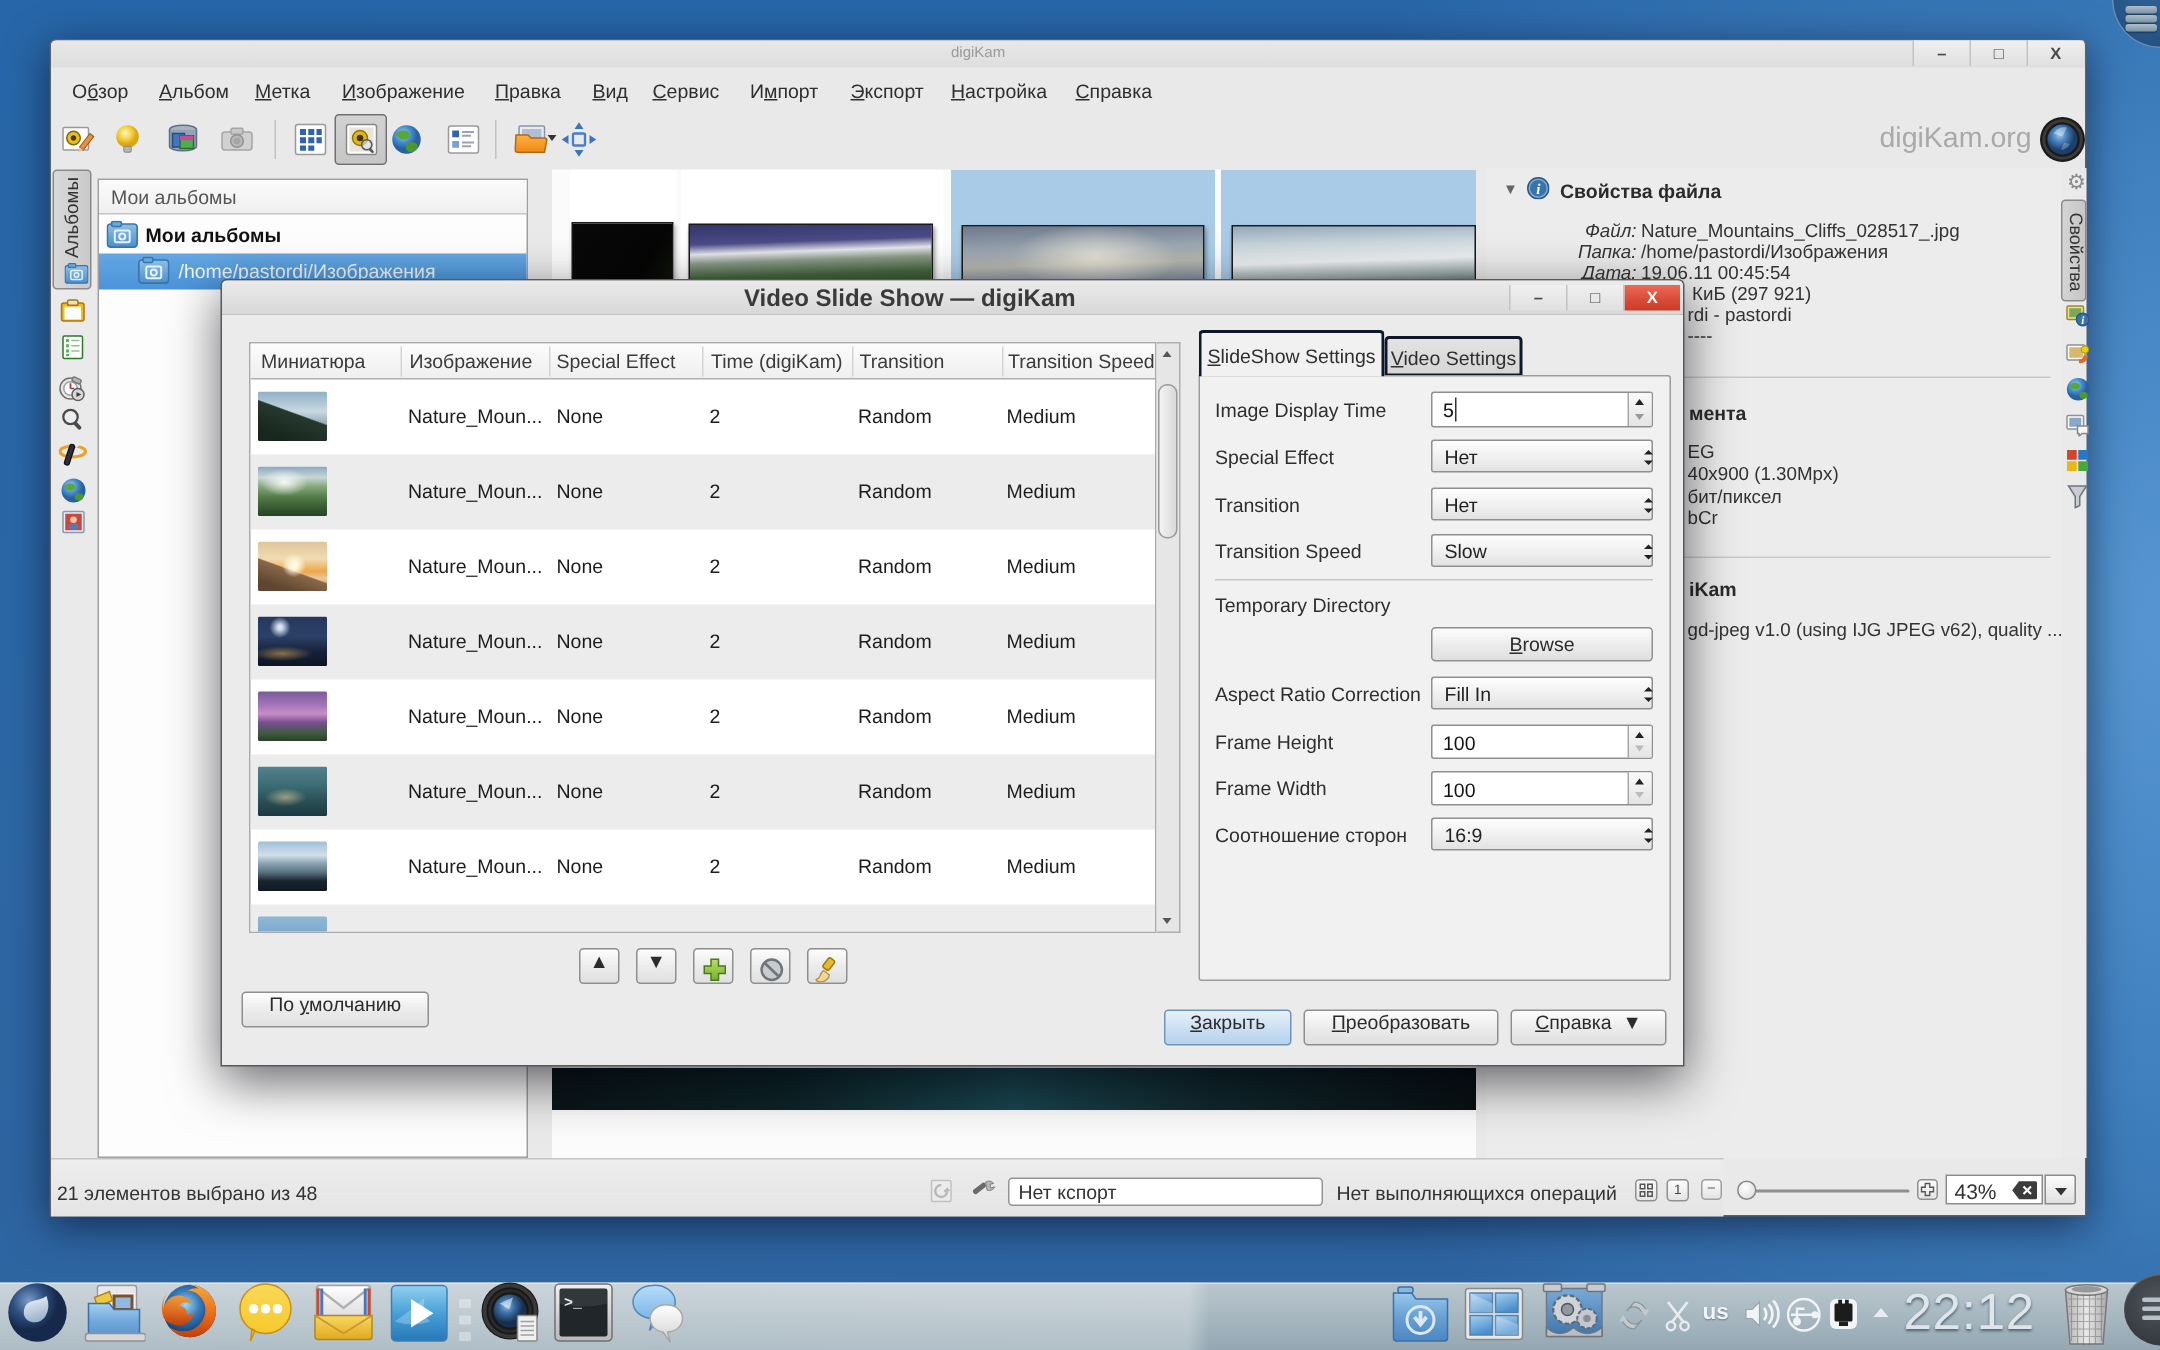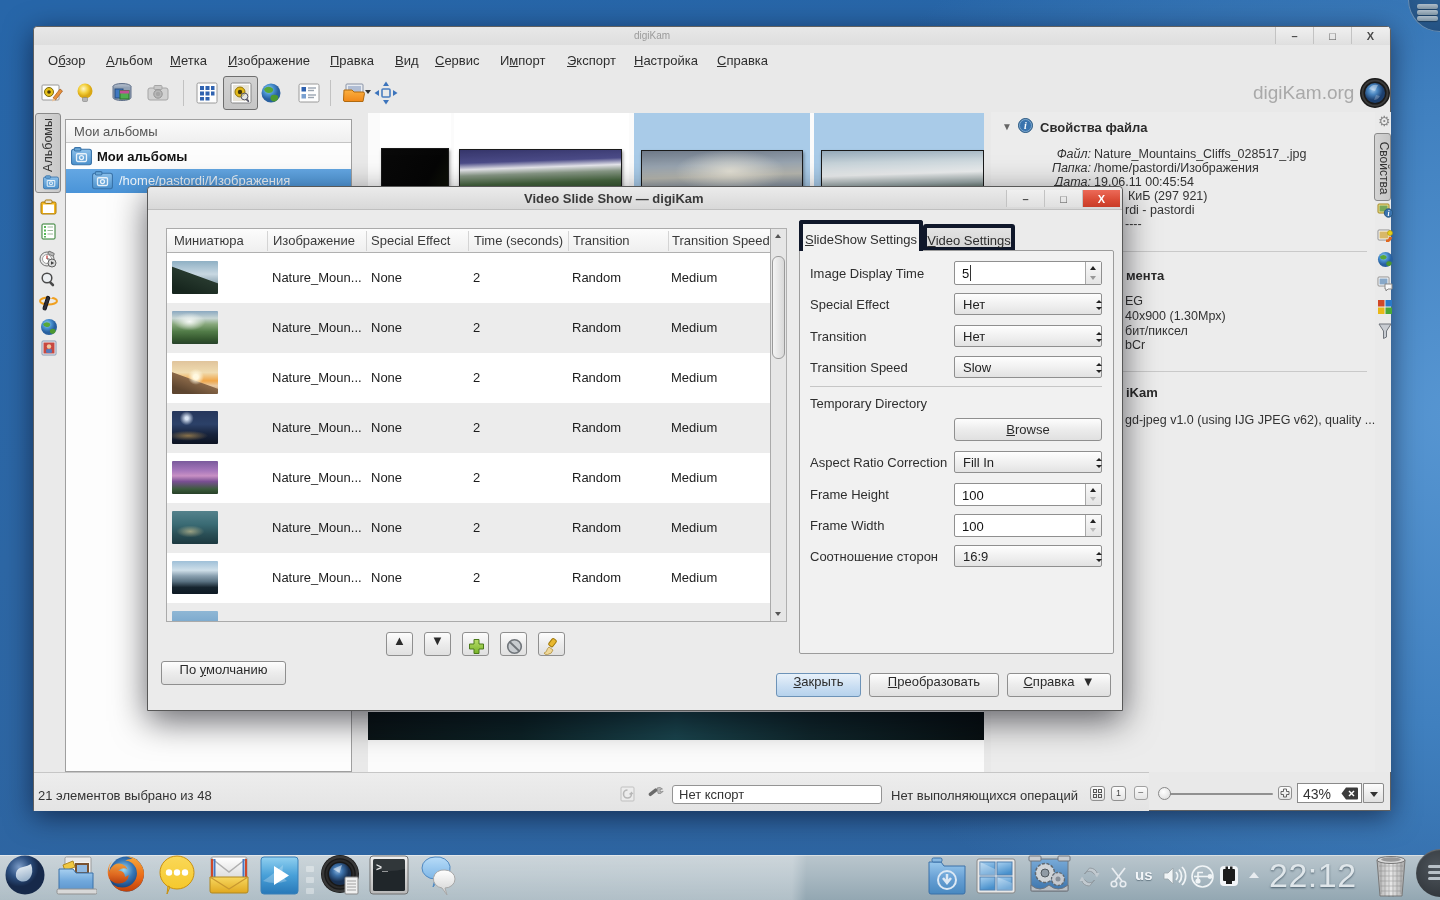--- a/index.html
+++ b/index.html
@@ -91,38 +91,38 @@
   background:linear-gradient(90deg,#d4d4d4,#c6c6c6); }
 #rtab-sv .txt { position:absolute; left:-26px; top:27px; width:70px; transform:rotate(90deg); font-size:12px; color:#333; text-align:center;}
 
 #statusbar { position:absolute; left:0; top:745px; width:1115px; height:39px; border-top:1px solid #c6c6c6;
   background:linear-gradient(#ededed,#e4e4e4); font-size:13px; color:#333; }
 
 #dlg { position:absolute; left:147px; top:186px; width:976px; height:525px; background:#ebebeb;
   border:1px solid #585858; border-radius:4px 4px 0 0; box-shadow:0 10px 34px rgba(0,0,10,.6); }
 #dlg-title { position:absolute; left:0; top:0; width:100%; height:23px; background:linear-gradient(180deg,#ebebeb,#d8d8d8);
   border-bottom:1px solid #bfbfbf; border-radius:4px 4px 0 0; }
-#dlg-title .t { position:absolute; left:348px; top:4px; font-size:13px; font-weight:bold; color:#3a3a3a;margin-left:28px; }
+#dlg-title .t { position:absolute; left:348px; top:4px; font-size:16px; font-weight:bold; color:#3a3a3a; }
 #dlg-close { background:linear-gradient(180deg,#ec6a58,#d94a35 60%,#c83c28) !important; }
 #dlg-close .g { color:#fff !important; }
 
 #dtable { position:absolute; left:18px; top:41px; width:605px; height:394px; background:#fff; border:1px solid #aaa; overflow:hidden; }
 #dtable .thead { position:absolute; left:0; top:0; width:100%; height:24px; background:linear-gradient(#fcfcfc,#efefef);
   border-bottom:1px solid #b0b0b0; font-size:13px; color:#3a3a3a; }
 #dtable .th { position:absolute; top:4px; }
 .colsep { position:absolute; top:2px; width:1px; height:20px; background:#d4d4d4; }
 .drow { position:absolute; left:0; width:100%; height:50px; font-size:13px; color:#1c1c1c; }
 .drow.alt { background:#ececec; }
 .drow .c { position:absolute; top:17px; }
 .rthumb { position:absolute; left:5px; top:8px; width:46px; height:33px; border-radius:1px; }
 
 #dscroll { position:absolute; left:623px; top:41px; width:16px; height:394px; background:#e6e6e6; border:1px solid #b0b0b0; border-left:none; }
 #dthumb { position:absolute; left:1px; top:27px; width:13px; height:103px; background:linear-gradient(90deg,#f4f4f4,#d9d9d9); border:1px solid #9a9a9a; border-radius:6px; }
 
-.dtab { position:absolute; font-size:13px; color:#2e2e2e; border:4px solid #0f172a; }
+.dtab { position:absolute; font-size:13px; color:#2e2e2e; border:2px solid #0f172a; }
 #dtab1 { left:651px; top:33px; width:124px; height:31px; background:#f1f1f1; border-bottom:none; border-radius:3px 3px 0 0; z-index:3; }
 #dtab2 { left:775px; top:37px; width:92px; height:27px; background:linear-gradient(#e3e3e3,#d6d6d6); border-radius:3px 3px 0 0; z-index:1; }
 .dtab span { position:absolute; left:0; width:100%; text-align:center; top:8px; }
 #dtab2 span { top:5px; }
 #gbox { position:absolute; left:651px; top:63px; width:315px; height:404px; background:#f1f1f1; border:1px solid #9c9c9c; border-radius:0 2px 2px 2px; z-index:2; }
 .flabel { position:absolute; left:10px; font-size:13px; color:#2e2e2e; white-space:nowrap; }
 .fctl { left:154px !important; width:148px !important; }
 #dlg .btn { position:absolute; height:24px; }
 .ubtn { position:absolute; top:445px; width:27px; height:27px; }
 
@@ -805,21 +805,21 @@
       <div class="wbtn" id="dlg-close">
           <span class="g">X</span>
         </div>
     </div>
   </div>
   <div id="dtable">
     <div class="thead">
       <span class="th" style="left:7px">Миниатюра</span>
       <span class="th" style="left:106px">Изображение</span>
       <span class="th" style="left:204px">Special Effect</span>
-      <span class="th" style="left:307px">Time (seconds)</span>
+      <span class="th" style="left:307px">Time (digiKam)</span>
       <span class="th" style="left:406px">Transition</span>
       <span class="th" style="left:505px">Transition Speed</span>
       <div class="colsep" style="left:100px"></div>
       <div class="colsep" style="left:199px"></div>
       <div class="colsep" style="left:301px"></div>
       <div class="colsep" style="left:401px"></div>
       <div class="colsep" style="left:501px"></div>
     </div>
 <div class="drow" style="top:24px">
         <div class="rthumb t1"></div>

